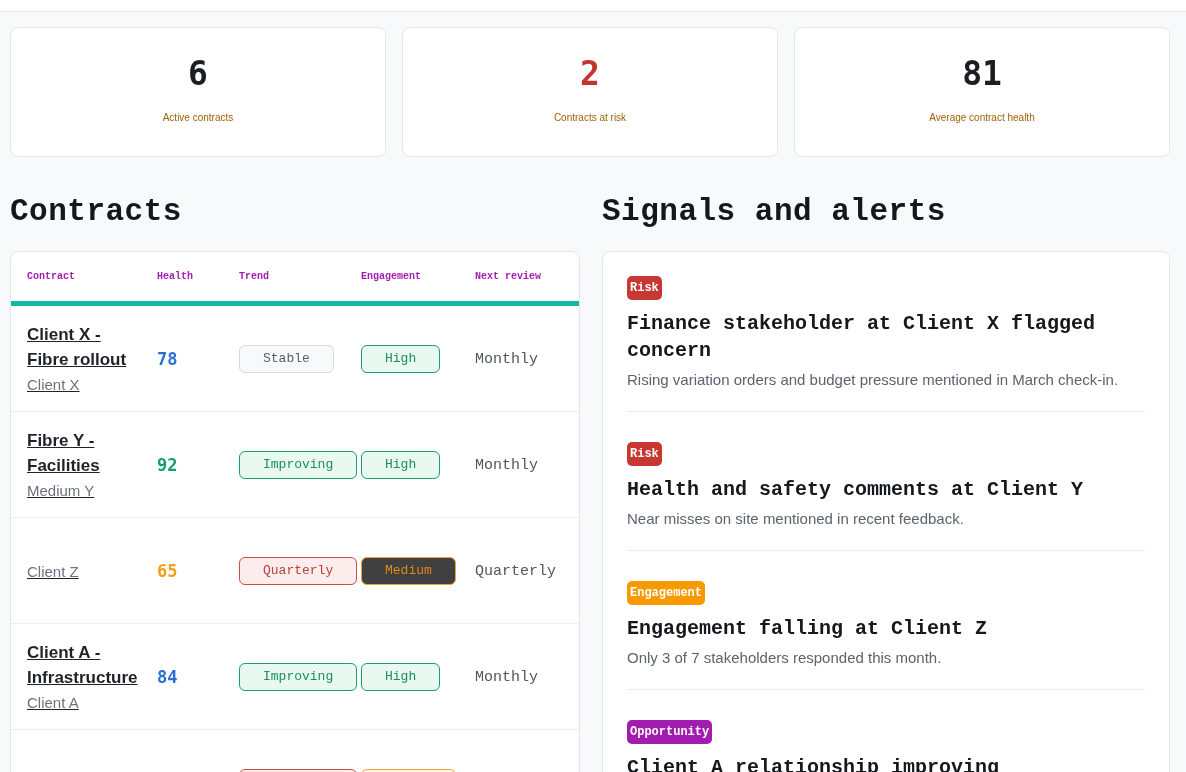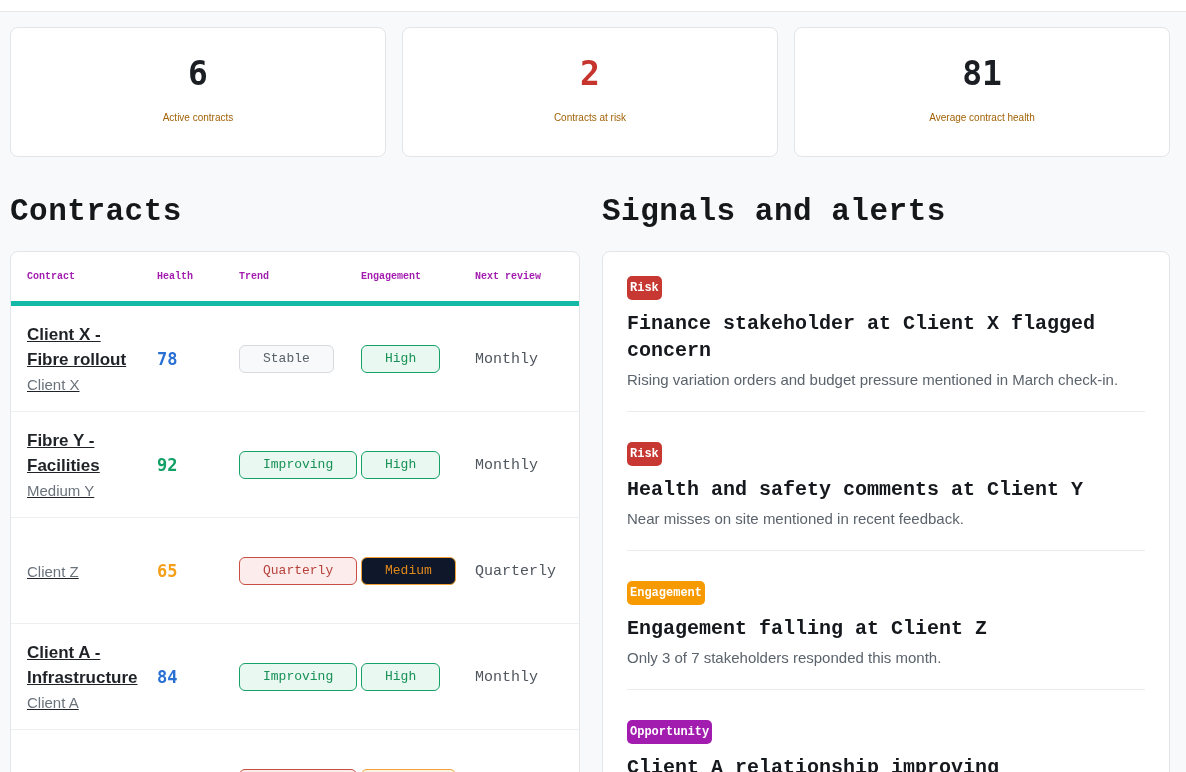--- a/index.html
+++ b/index.html
@@ -124,21 +124,21 @@
             <div><span class="pill" style="background: rgb(233, 248, 240); border-color: rgb(22, 161, 103); color: rgb(23, 145, 86);">Improving</span></div>
             <div><span class="pill" style="background: rgb(233, 248, 240); border-color: rgb(22, 161, 103); color: rgb(23, 145, 86);">High</span></div>
             <div><span class="review">Monthly</span></div>
           </div>
           <div class="trow">
             <div class="c-name">
               <div class="n2">Client Z</div>
             </div>
             <div><span class="health" style="color: rgb(245, 158, 24);">65</span></div>
             <div><span class="pill" style="background: rgb(253, 236, 236); border-color: rgb(201, 78, 68); color: rgb(181, 66, 58);">Quarterly</span></div>
-            <div><span class="pill" style="background: #0f172a; border-color: rgb(241, 163, 56); color: rgb(224, 137, 28);">Medium</span></div>
+            <div><span class="pill" style="background: #404040; border-color: rgb(241, 163, 56); color: rgb(224, 137, 28);">Medium</span></div>
             <div><span class="review">Quarterly</span></div>
           </div>
           <div class="trow">
             <div class="c-name">
               <div class="n1">Client A - Infrastructure</div>
               <div class="n2">Client A</div>
             </div>
             <div><span class="health" style="color: rgb(42, 111, 212);">84</span></div>
             <div><span class="pill" style="background: rgb(233, 248, 240); border-color: rgb(22, 161, 103); color: rgb(23, 145, 86);">Improving</span></div>
             <div><span class="pill" style="background: rgb(233, 248, 240); border-color: rgb(22, 161, 103); color: rgb(23, 145, 86);">High</span></div>

